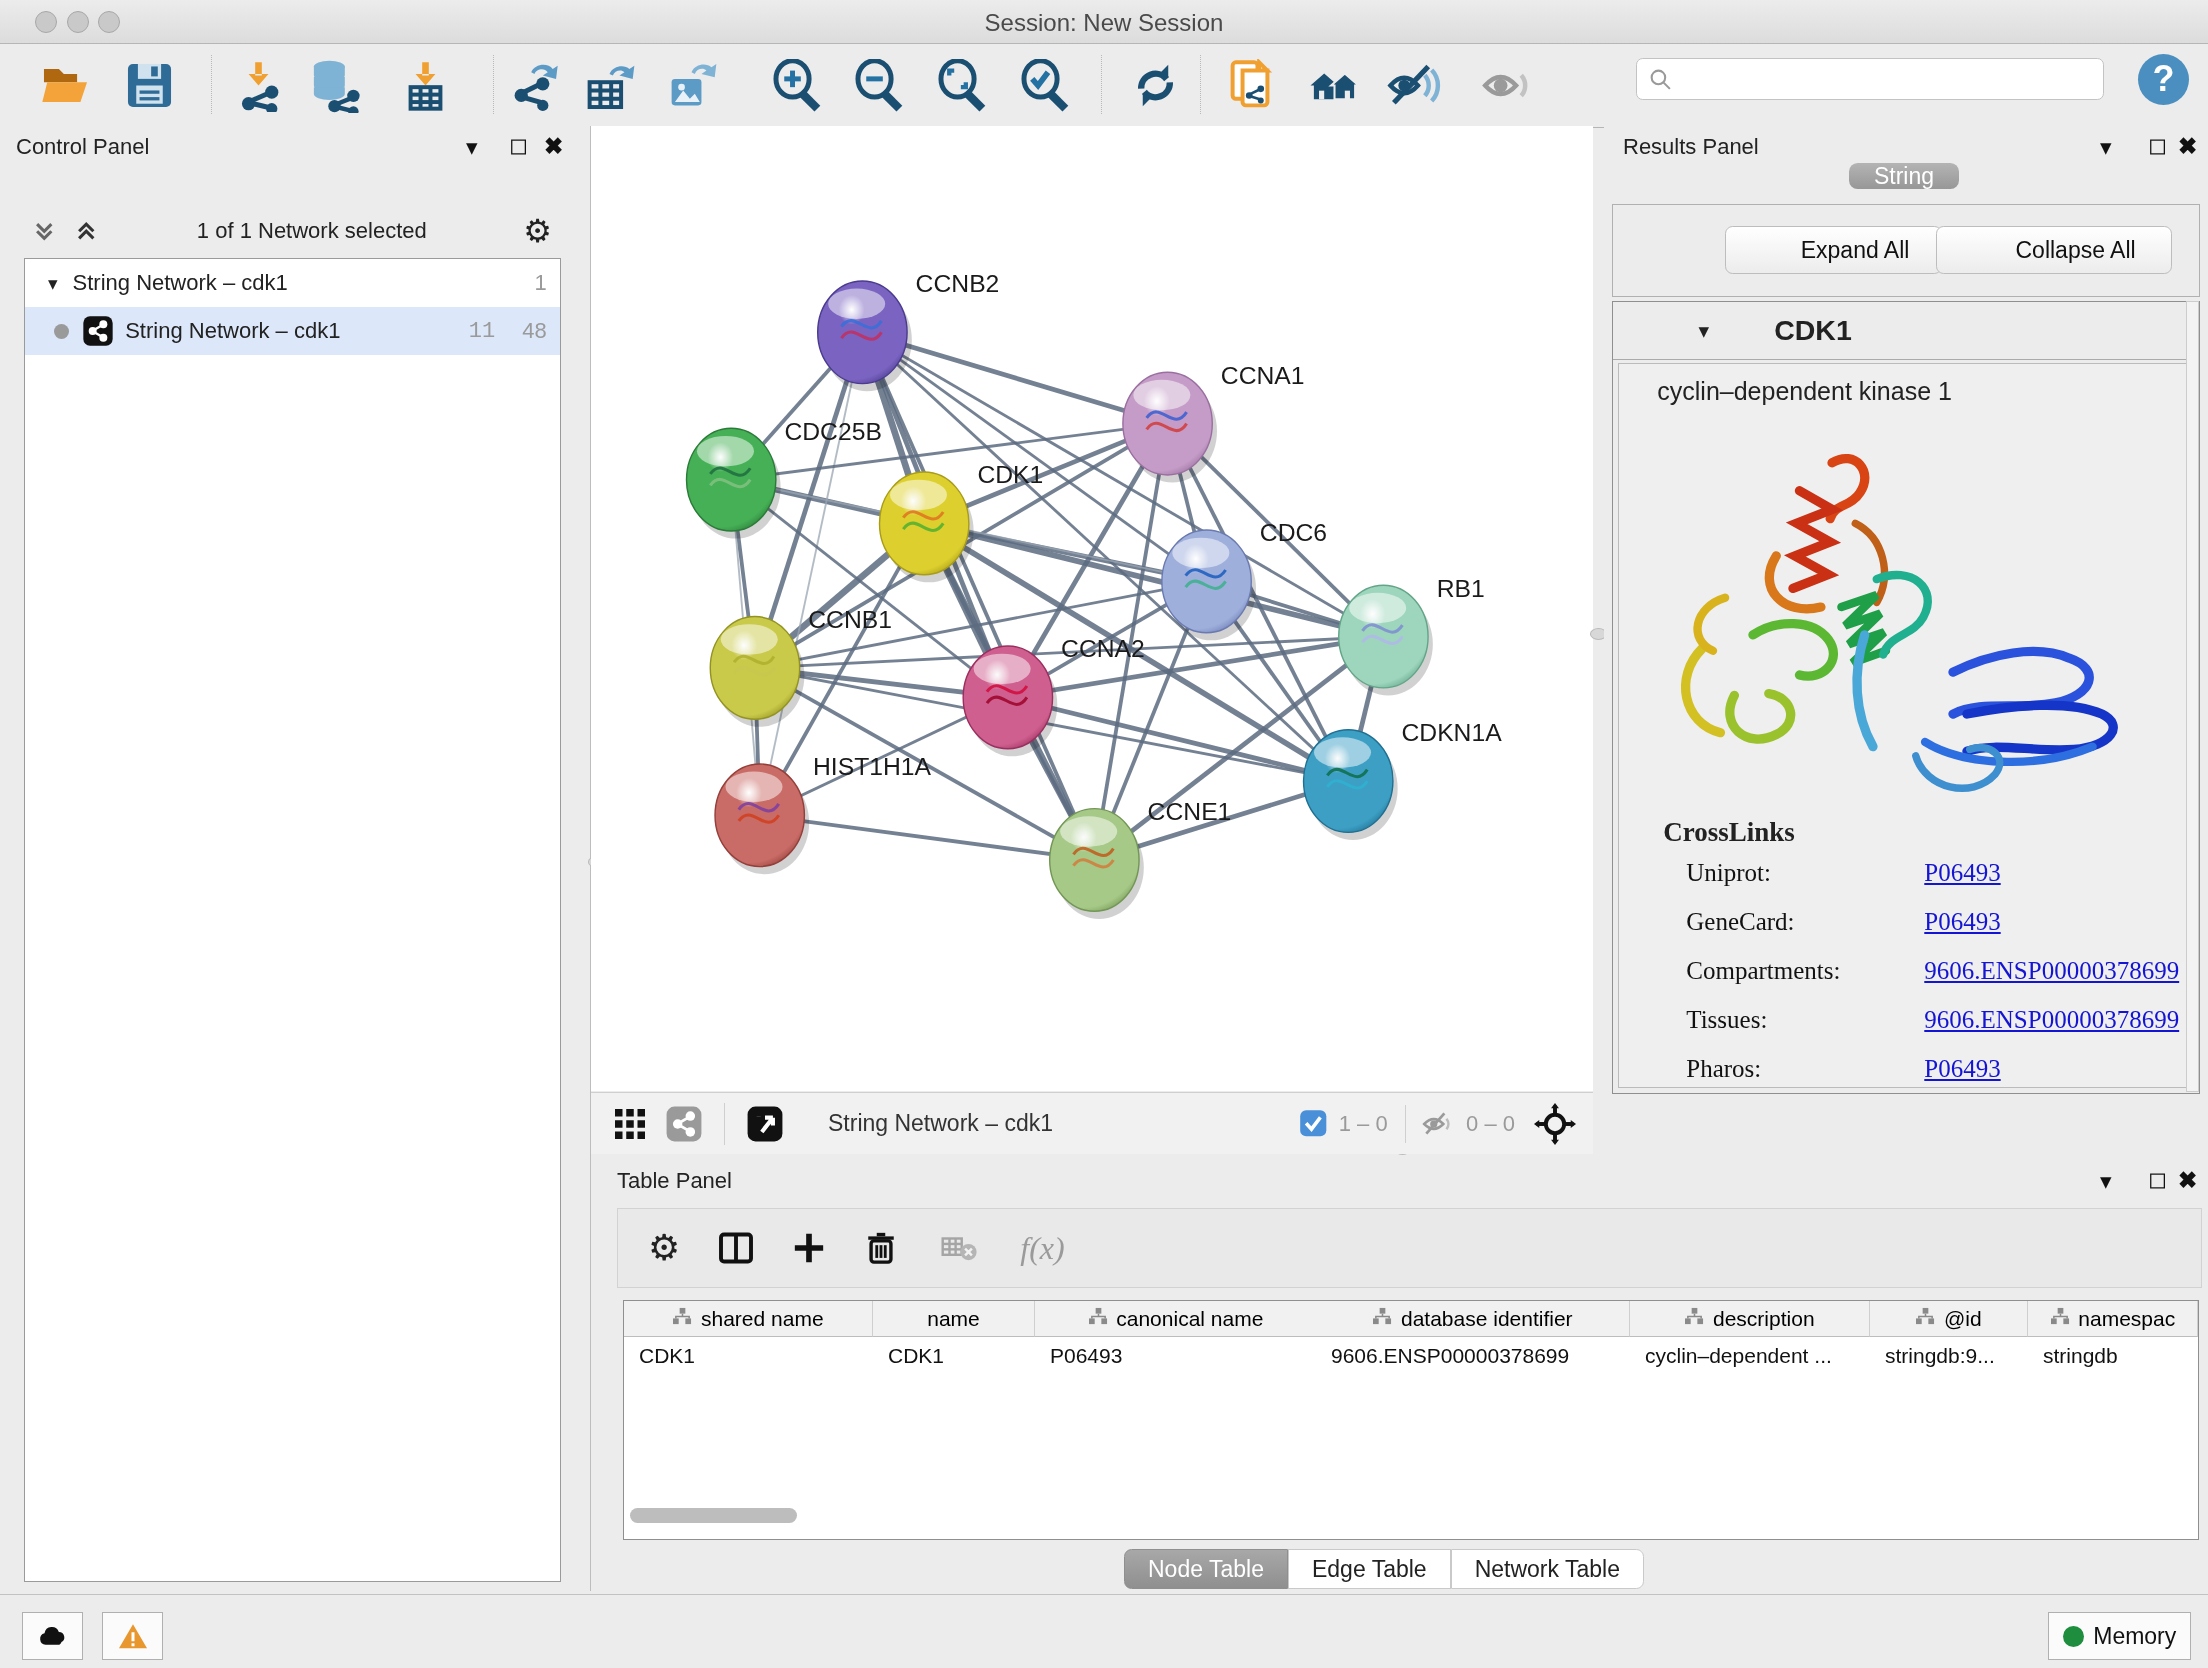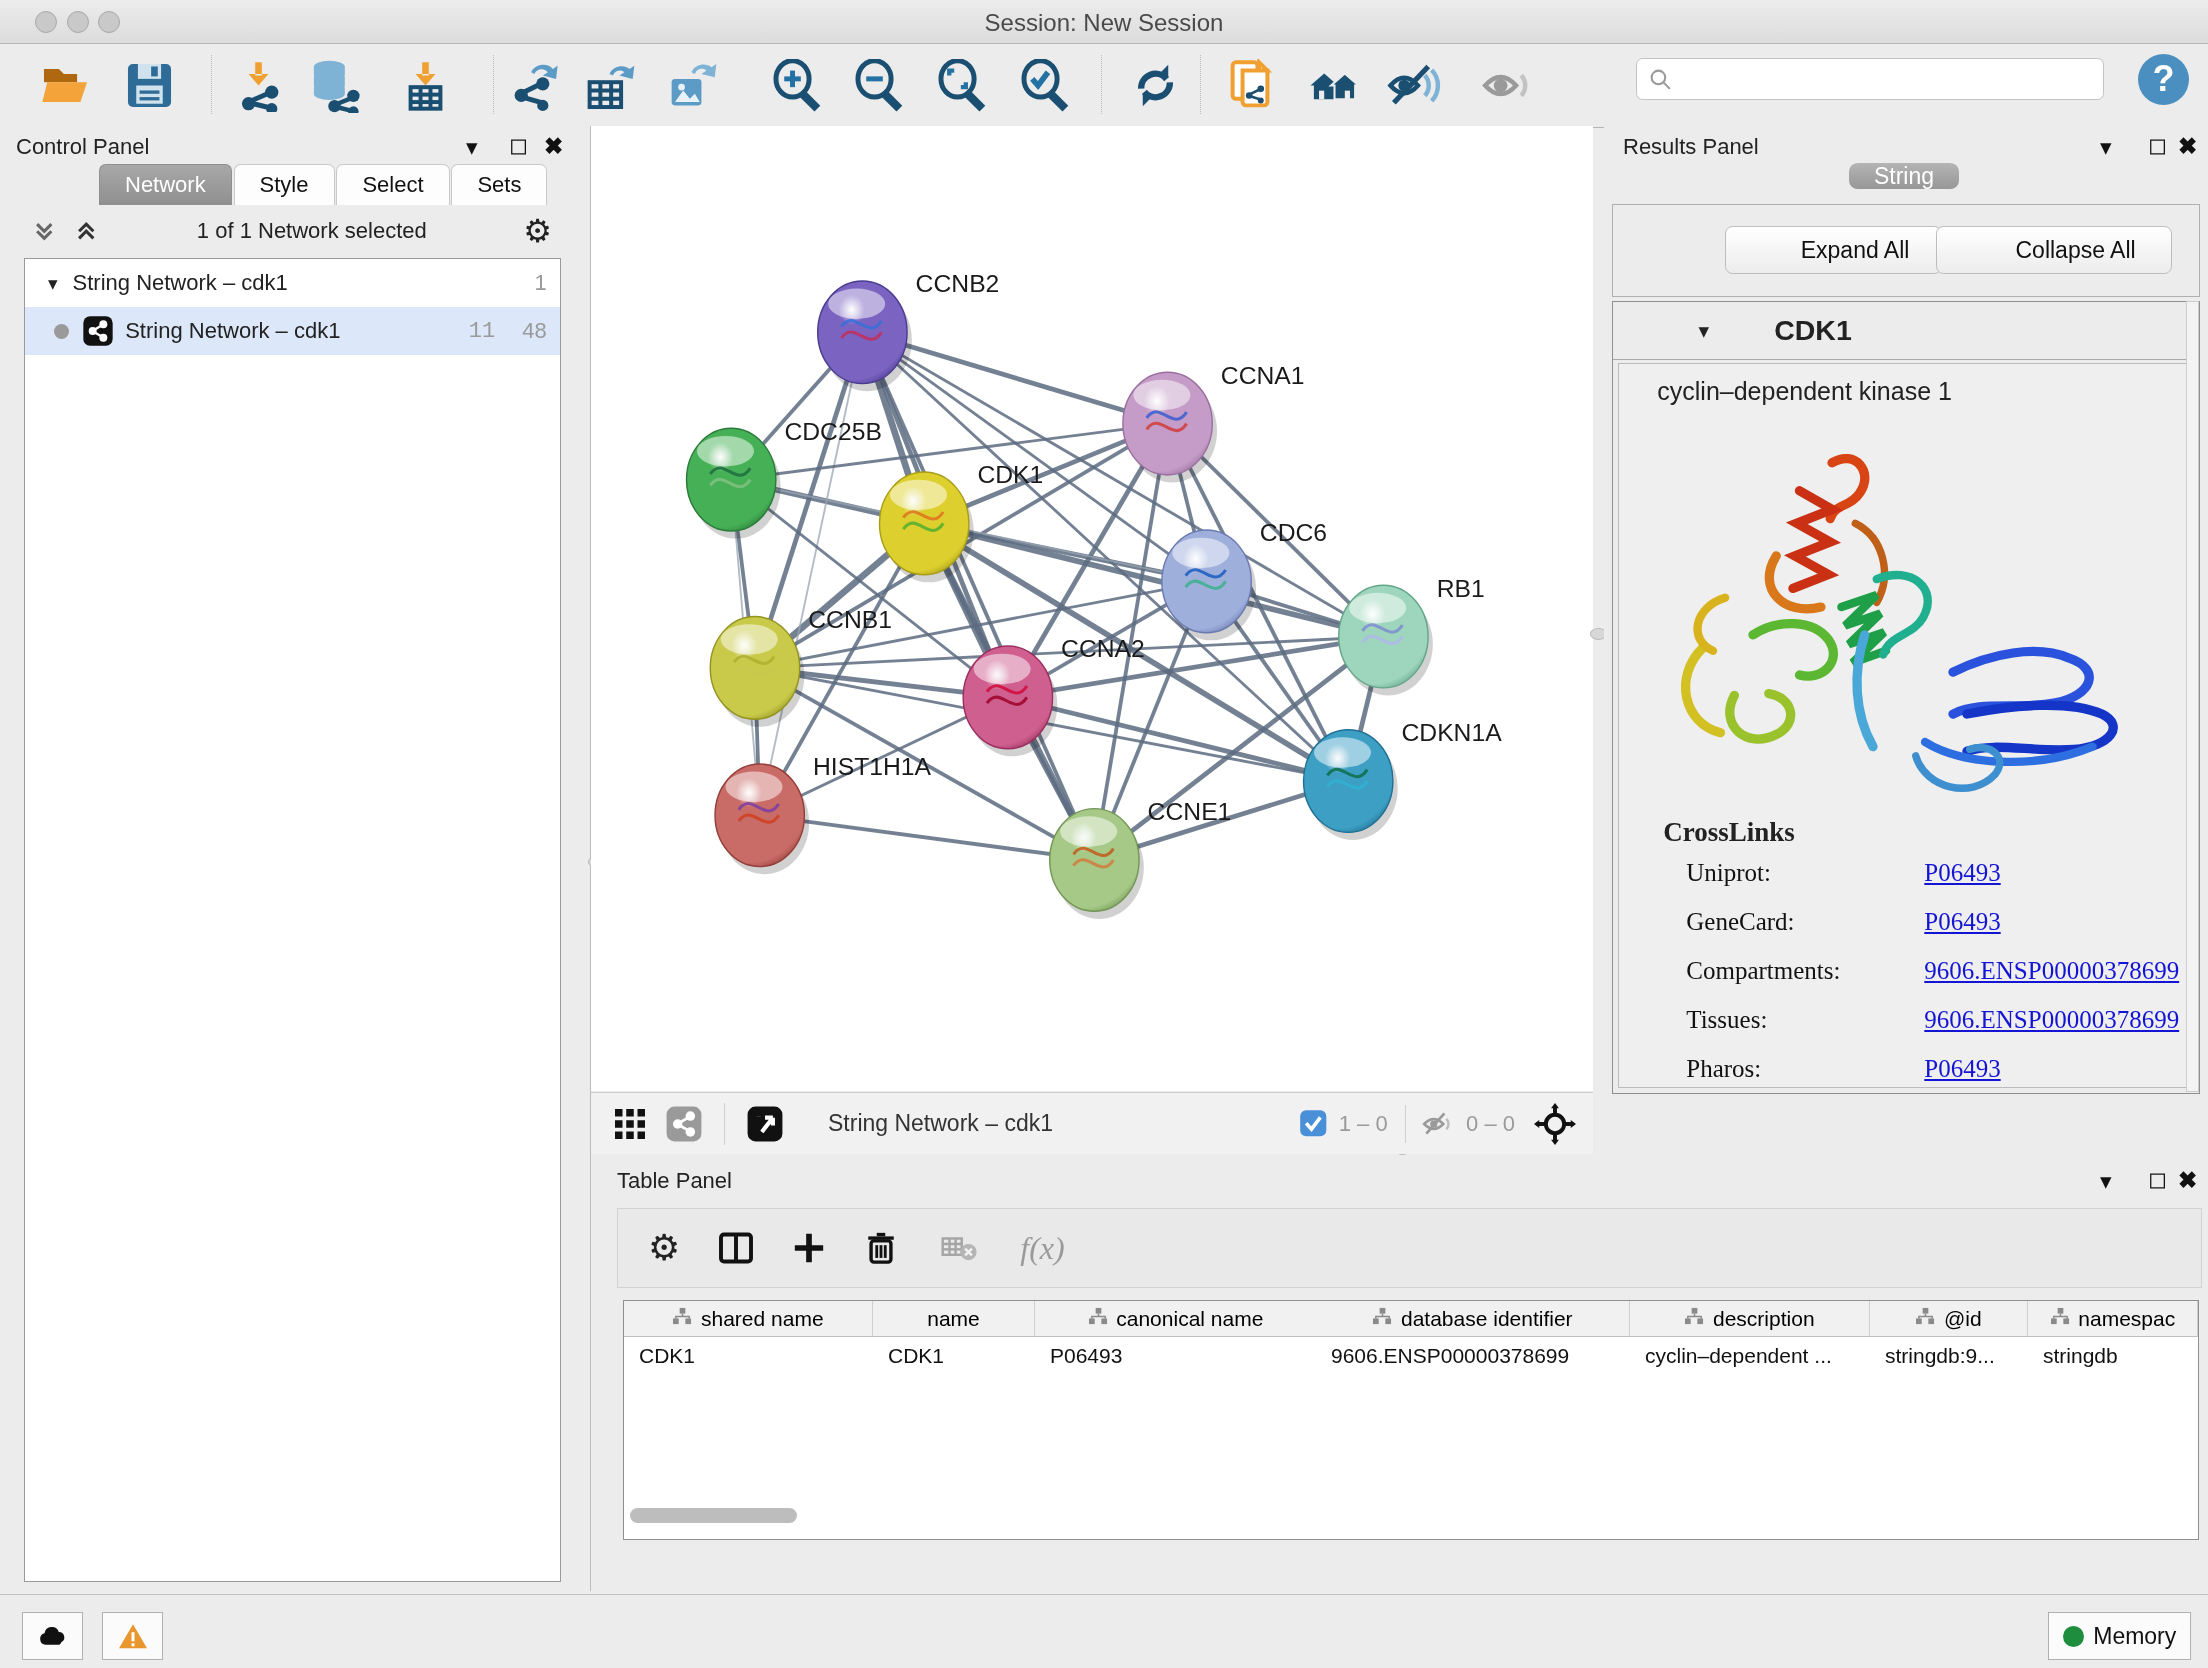--- a/index.html
+++ b/index.html
@@ -266,26 +266,20 @@
     <input id="search-input" placeholder="" style="">
   </div>
   <div class="abs" style="left:2138px;top:9.5px;width:51px;height:51px;border-radius:50%;background:#4a8fc0;display:flex;align-items:center;justify-content:center;color:#fff;font-size:36px;font-weight:bold;">?</div>
 </div>
 
 <div id="control-panel" class="abs">
   <div class="abs panel-title" style="left:16px;top:7.6px">Control Panel</div>
   <div class="abs hdr-btn" style="left:466px;top:7.6px">▾</div>
   <div class="abs hdr-btn" style="left:509px;top:5.7px">◻</div>
   <div class="abs hdr-btn" style="left:544px;top:6.7px;font-weight:bold">✖</div>
-  <div id="cp-tabs" class="abs" style="left:99px;top:38px;display:flex;">
-      <div class="tab sel">Network</div>
-      <div class="tab">Style</div>
-      <div class="tab">Select</div>
-      <div class="tab">Sets</div>
-    </div>
   <div class="abs" style="left:0;top:78px;width:590px;height:54px;display:flex;align-items:center;">
     <svg width="28.5" height="28.5" viewBox="0 0 24 24" style="margin-left:30px">
         <g fill="none" stroke="#666" stroke-width="2.6">
           <path d="M6 6 l6 6 6 -6"></path>
           <path d="M6 12 l6 6 6 -6"></path>
         </g>
       </svg>
     <svg width="28.5" height="28.5" viewBox="0 0 24 24" style="margin-left:13.3px">
         <g fill="none" stroke="#333" stroke-width="2.6">
           <path d="M6 18 l6 -6 6 6"></path>
@@ -783,20 +777,25 @@
         <div class="td" style="left: 0px; width: 249px;">CDK1</div>
         <div class="td" style="left: 249px; width: 162px;">CDK1</div>
         <div class="td" style="left: 411px; width: 282px;">P06493</div>
         <div class="td" style="left: 692px; width: 314px;">9606.ENSP00000378699</div>
         <div class="td" style="left: 1006px; width: 240px;">cyclin–dependent ...</div>
         <div class="td" style="left: 1246px; width: 158px;">stringdb:9...</div>
         <div class="td" style="left: 1404px; width: 170px;">stringdb</div>
       </div>
     <div id="hscroll" class="abs"></div>
   </div>
+  <div class="abs" style="left:533px;top:394px;display:flex;" id="bottom-tabs">
+      <div class="bot-tab sel">Node Table</div>
+      <div class="bot-tab">Edge Table</div>
+      <div class="bot-tab">Network Table</div>
+    </div>
 </div>
 
 <div id="statusbar" class="abs">
   <div class="abs sb-btn" style="left:22px;width:59px;">
     <svg width="34" height="28.5" viewBox="0 0 32 24">
         <path d="M9 20 a5.5 5.5 0 0 1 -1 -10.8 A7 7 0 0 1 21.5 8 a5 5 0 0 1 2.5 9.4 a4 4 0 0 1 -2 2.6 z" fill="#111"></path>
       </svg>
   </div>
   <div class="abs sb-btn" style="left:102px;width:59px;">
     <svg width="32" height="28.5" viewBox="0 0 32 28">

